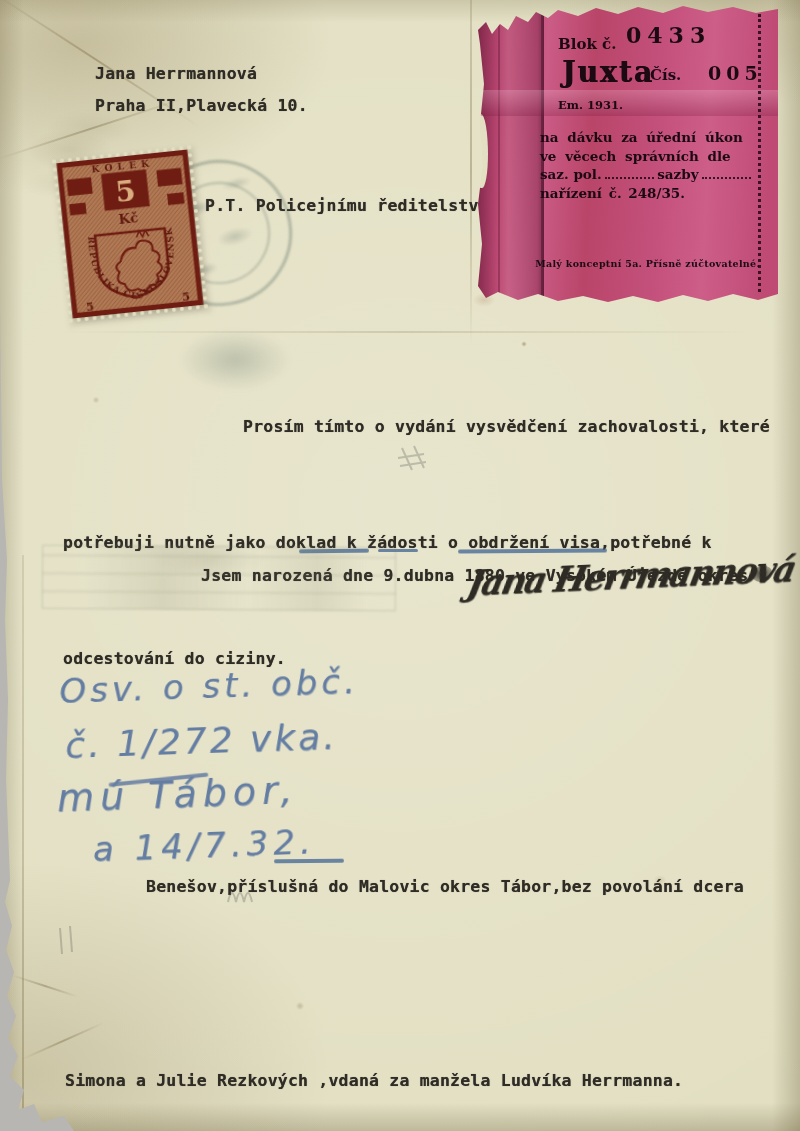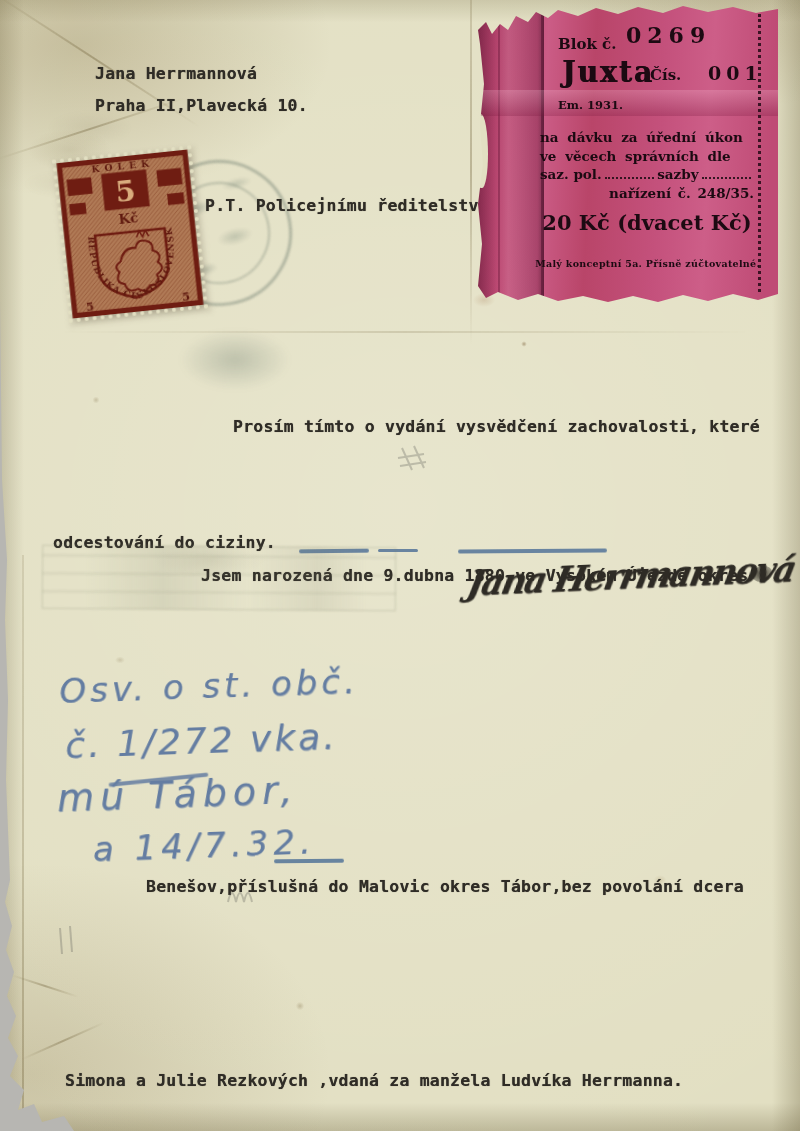--- a/index.html
+++ b/index.html
@@ -43,21 +43,21 @@
   .c7{left:10px;top:985px;width:70px;height:2px;transform:rotate(18deg);}
 
   
   .type{position:absolute;font-family:"DejaVu Sans Mono","Liberation Mono",monospace;
     font-size:16.5px;font-weight:bold;color:#2f2c26;letter-spacing:.2px;white-space:pre;
     text-shadow:0 0 .7px rgba(47,44,38,.75);}
   .sender-name{left:95px;top:64px;}
   .sender-address{left:95px;top:96px;}
   .recipient{left:205px;top:196px;z-index:6;}
   .para{position:absolute;line-height:38.8px;}
-  .p1{left:53px;top:330px;}
+  .p1{left:63px;top:330px;}
   .p2{left:65px;top:441px;}
   .pline{position:relative;}
   .ind1{padding-left:180px;}
   .ind2{padding-left:55px;}
   .bstroke{position:absolute;height:3.5px;background:#4a6d96;border-radius:2px;opacity:.8;filter:blur(.4px);}
   .sA{left:calc(55px + 18ch);width:7ch;top:30px;transform:rotate(-.6deg);}
   .sB{left:calc(55px + 26ch);width:4ch;top:30px;}
   .sC{left:calc(55px + 34ch);width:15ch;top:30px;transform:rotate(-.4deg);}
   .sD{left:21ch;width:7ch;top:30px;transform:rotate(-.5deg);}
   .dateline{left:95px;top:612px;}
@@ -100,21 +100,21 @@
   .r-blok-label{position:absolute;left:80px;top:31px;font-size:15px;font-weight:bold;}
   .r-blok-num{position:absolute;left:148px;top:18px;font-size:22px;font-weight:bold;letter-spacing:6px;}
   .r-brand{position:absolute;left:84px;top:50px;font-size:27px;font-weight:bold;letter-spacing:2px;transform:scale(1.04,1.12);transform-origin:left top;text-shadow:.8px 0 0 #1c0a12;}
   .r-cis{position:absolute;left:172px;top:62px;font-size:15px;font-weight:bold;}
   .r-cis-num{position:absolute;left:230px;top:58px;font-size:19px;font-weight:bold;letter-spacing:5px;}
   .r-em{position:absolute;left:80px;top:94px;font-size:11.5px;font-weight:bold;}
   .r-body{position:absolute;left:62px;top:124px;width:214px;font-size:13.5px;font-weight:bold;line-height:18.5px;}
   .r-line{text-align:justify;word-spacing:4px;}
   .r-line3{display:flex;align-items:baseline;}
   .leader{flex:1;border-bottom:2px dotted rgba(28,10,18,.85);margin:0 3px 3px 3px;}
-  .r-line4{text-align:right;word-spacing:2px;}
+  .r-line4{text-align:left;word-spacing:2px;}
   .r-amount{position:absolute;left:62px;top:206px;width:214px;text-align:center;font-size:21px;font-weight:bold;}
   .r-footer{position:absolute;left:56px;top:254px;width:226px;text-align:right;font-size:9.5px;font-weight:bold;letter-spacing:.3px;}
 
   
   .signature{position:absolute;left:468px;top:556px;z-index:5;
     font-family:"DejaVu Serif","Liberation Serif",serif;font-style:italic;font-weight:bold;
     font-size:34px;letter-spacing:-2px;color:#2e2b25;white-space:nowrap;
     transform:rotate(-2.5deg) skewX(-14deg);filter:blur(.3px);
     text-shadow:.6px .6px .8px rgba(40,36,30,.7);}
   .sig-blot{position:absolute;right:-10px;top:4px;width:20px;height:16px;border-radius:60% 40% 55% 45%;
@@ -214,44 +214,44 @@
 
     <div class="receipt">
       <div class="receipt-tear"></div>
       <div class="receipt-notch"></div>
       <div class="fold1"></div>
       <div class="fold2"></div>
       <div class="receipt-fold"></div>
       <div class="perf-line"></div>
 
       <div class="r-blok-label">Blok č.</div>
-      <div class="r-blok-num">0269</div>
+      <div class="r-blok-num">0433</div>
       <div class="r-brand">Juxta</div>
       <div class="r-cis">Čís.</div>
-      <div class="r-cis-num">001</div>
+      <div class="r-cis-num">005</div>
       <div class="r-em">Em. 1931.</div>
 
       <div class="r-body">
         <div class="r-line">na dávku za úřední úkon</div>
         <div class="r-line">ve věcech správních dle</div>
         <div class="r-line3">
           <span>saz. pol.</span>
           <span class="leader"></span>
           <span>sazby</span>
           <span class="leader"></span>
         </div>
         <div class="r-line4">nařízení č. 248/35.</div>
       </div>
 
-      <div class="r-amount">20 Kč (dvacet Kč)</div>
       <div class="r-footer">Malý konceptní 5a. Přísně zúčtovatelné.</div>
     </div>
 
     <div class="type para p1">
       <div class="pline ind1">Prosím tímto o vydání vysvědčení zachovalosti, které</div>
+      <div class="pline">potřebuji nutně jako doklad k žádosti o obdržení visa,potřebné k</div>
       <div class="pline">odcestování do ciziny.</div>
     </div>
 
     <div class="type para p2">
       <div class="pline ind2">
         <span>Jsem narozená dne 9.dubna 1880 ve Vysokém Újezdě okres</span>
         <span class="bstroke sA"></span>
         <span class="bstroke sB"></span>
         <span class="bstroke sC"></span>
       </div>

